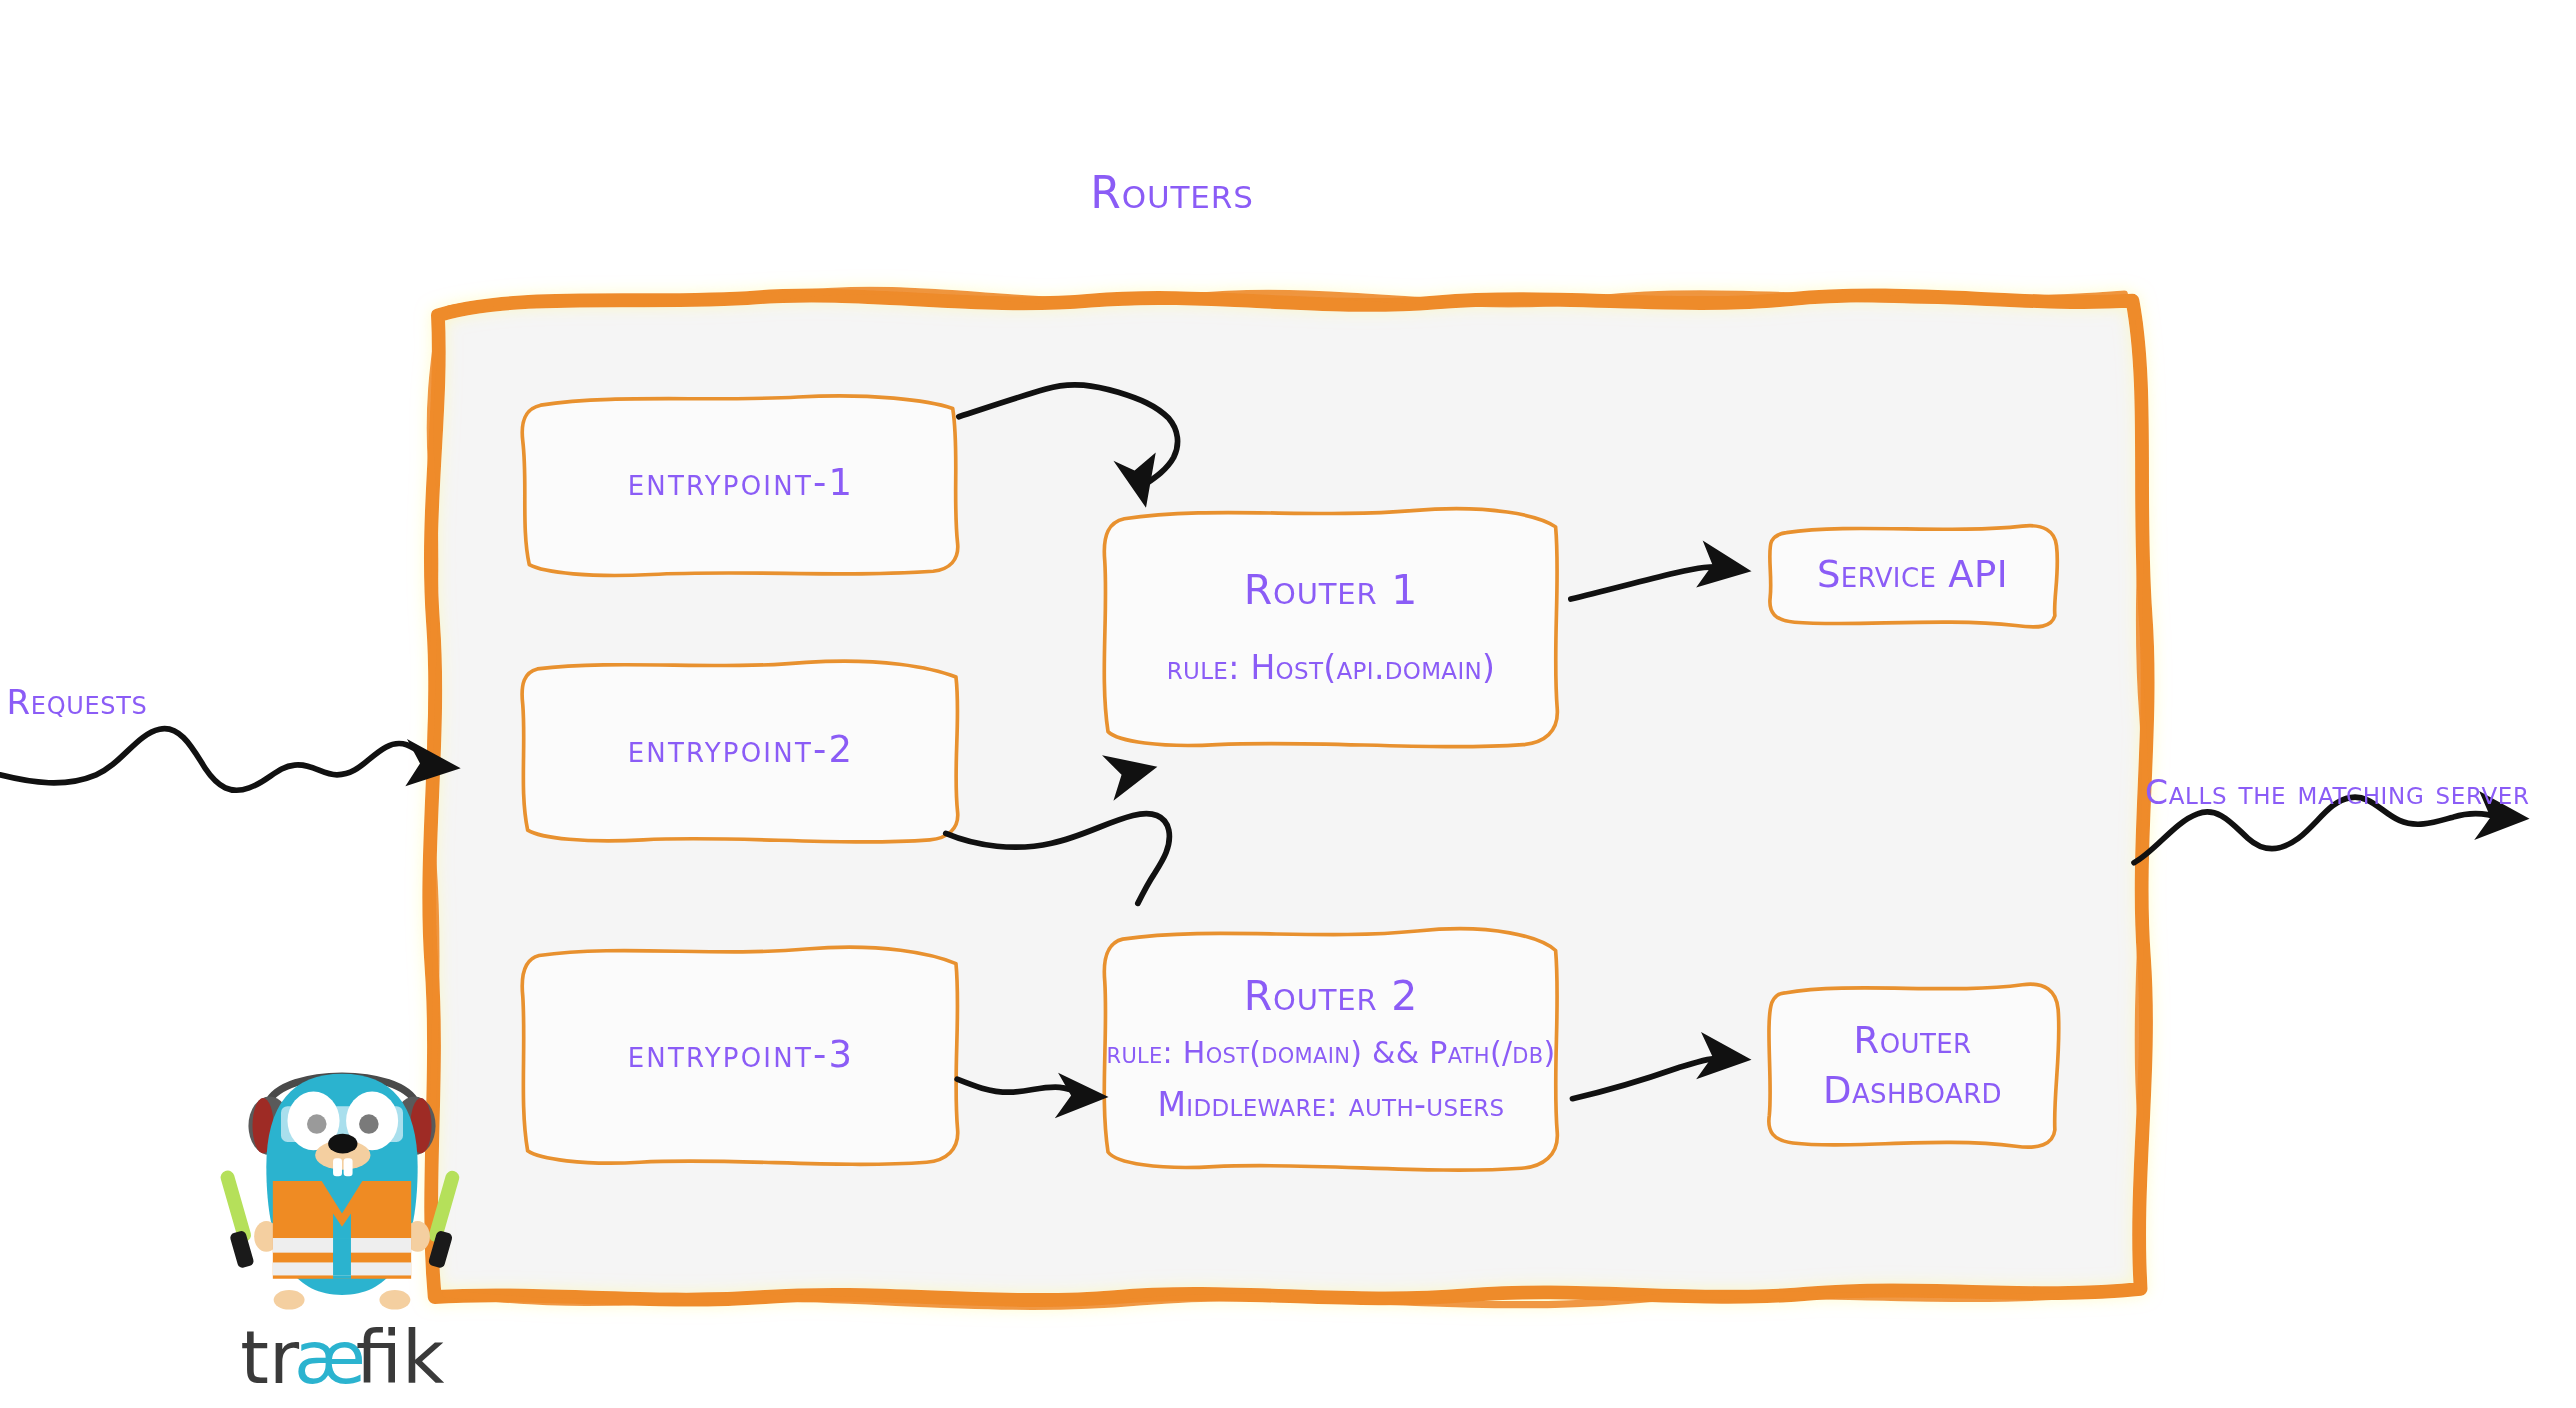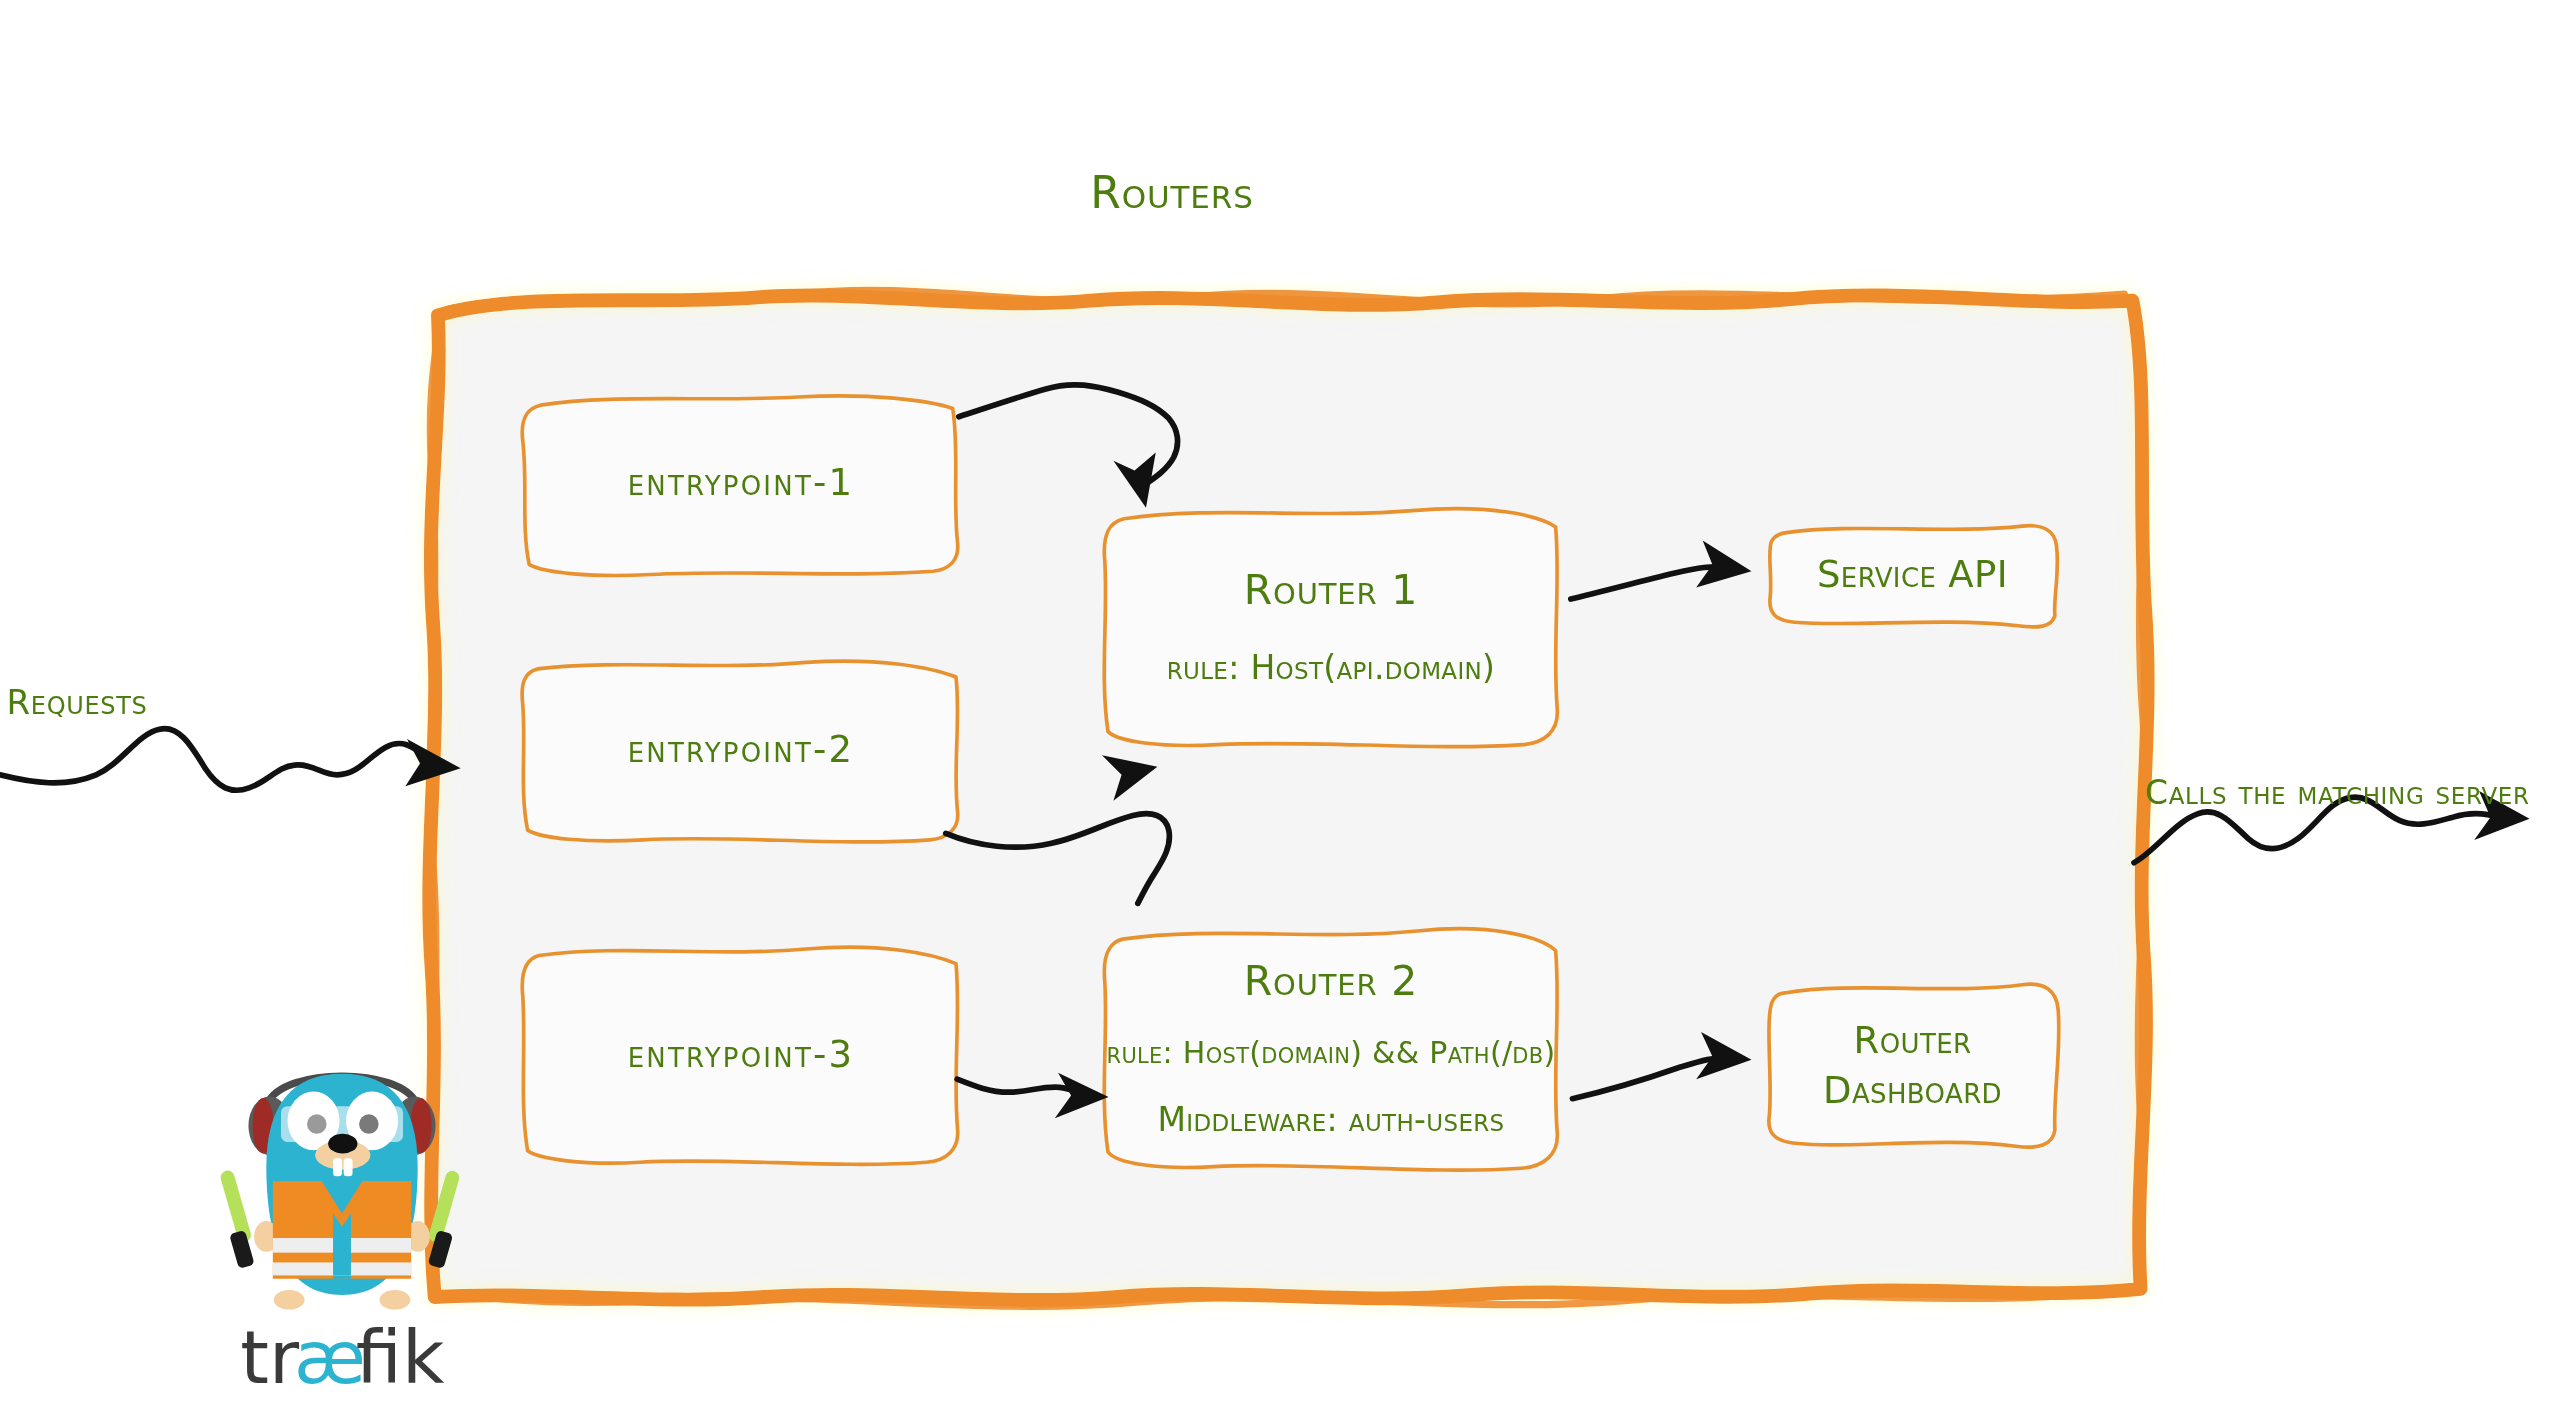--- a/index.html
+++ b/index.html
@@ -13,21 +13,21 @@
     position: relative;
     overflow: hidden;
     font-family: "DejaVu Sans", sans-serif;
   }
 
   
   .hand {
     font-family: "DejaVu Sans", sans-serif;
     font-variant: small-caps;
     font-weight: 400;
-    color: #4d7c0f;
+    color: #8b5cf6;
     letter-spacing: 0.02em;
     white-space: nowrap;
   }
 
   
   #canvas {
     position: absolute;
     inset: 0;
   }
 
@@ -258,21 +258,21 @@
     </div>
   </div>
 
   <div class="sk-box" style="left:1095px; top:918px; width:472px; height:260px;">
     <svg viewBox="0 0 580 320" preserveAspectRatio="none" aria-hidden="true">
       <path fill="#fbfbfb" stroke="#e8912f" stroke-width="4.5" stroke-linejoin="round" stroke-linecap="round" d="M 34,26 C 144,10 276,28 396,16 C 490,6 548,24 566,40
            C 572,108 562,190 568,264 C 570,292 550,306 524,308
            C 406,316 266,300 146,306 C 78,310 26,302 16,288
            C 6,222 16,144 12,78 C 9,44 18,30 34,26 Z"></path>
     </svg>
-    <div class="box-content" style="gap:30px;">
+    <div class="box-content" style="gap:15px;">
       <span class="hand router-title">Router 2</span>
       <span class="hand router-line small">rule: Host(domain) &amp;&amp; Path(/db)</span>
       <span class="hand router-line">Middleware: auth-users</span>
     </div>
   </div>
 
   <div class="sk-box" style="left:1762px; top:518px; width:301px; height:114px;">
     <svg viewBox="0 0 370 140" preserveAspectRatio="none" aria-hidden="true">
       <path fill="#fbfbfb" stroke="#e8912f" stroke-width="4.5" stroke-linejoin="round" stroke-linecap="round" d="M 30,18 C 110,6 230,20 320,10 C 346,7 360,16 362,34
            C 366,66 358,100 360,120 C 356,134 340,136 312,132

